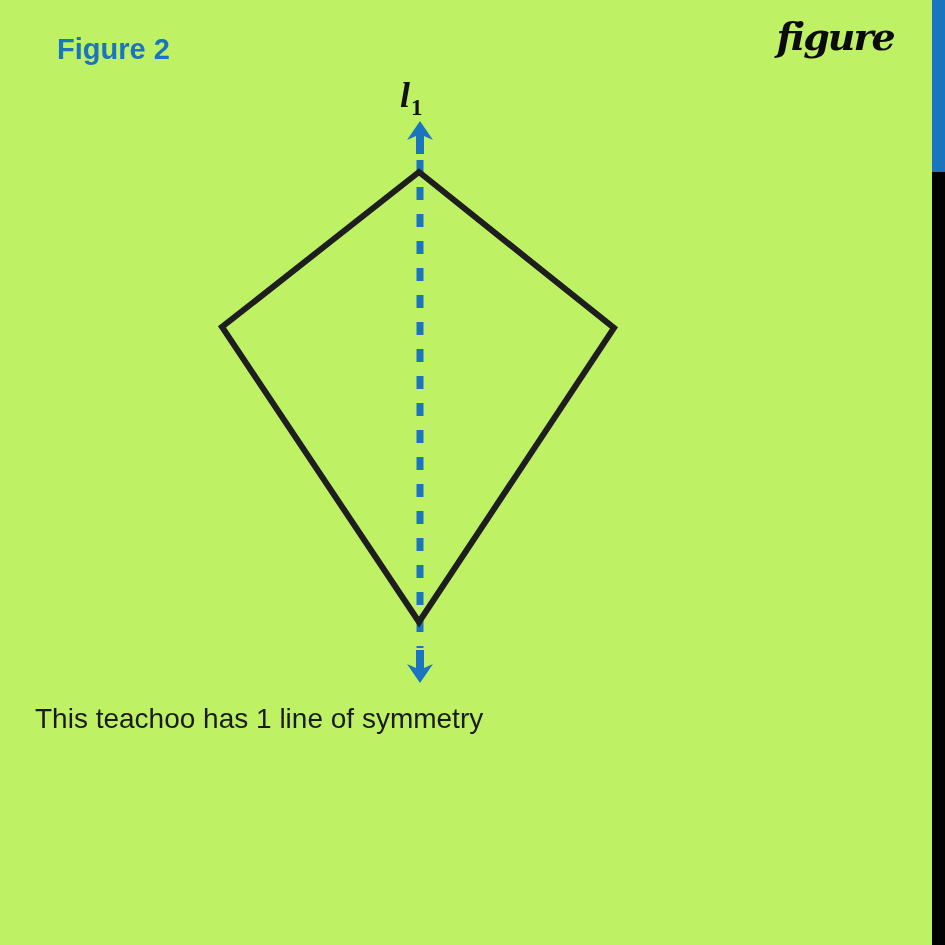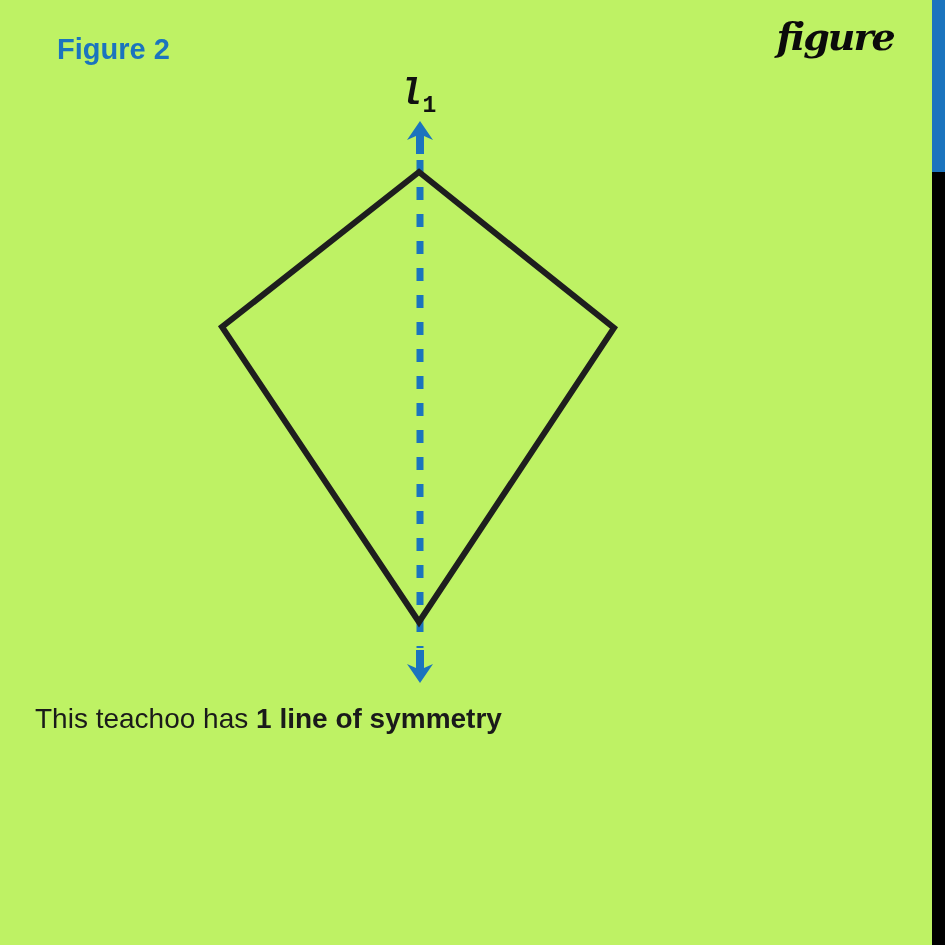--- a/index.html
+++ b/index.html
@@ -48,21 +48,21 @@
     position: absolute;
     left: 0;
     top: 0;
     width: 945px;
     height: 945px;
   }
   .line-label {
     position: absolute;
     left: 400px;
     top: 74px;
-    font-family: Liberation Mono, monospace;
+    font-family: Liberation Serif, serif;
     font-style: italic;
     font-weight: 700;
     font-size: 36px;
     color: #111111;
   }
   .line-label sub {
     font-size: 23px;
     font-style: normal;
     vertical-align: baseline;
     position: relative;
@@ -70,21 +70,21 @@
     left: 1px;
   }
   .caption {
     position: absolute;
     left: 35px;
     top: 703px;
     font-size: 28px;
     color: #1a1a1a;
     white-space: pre;
   }
-  .caption .bold { font-weight: 700; }
+  .caption .bold { font-weight: 400; }
 </style>
 </head>
 <body>
 
 <div id="canvas">
 
   <div class="figure-label">Figure 2</div>
 
   <div class="brand">figure</div>
 

